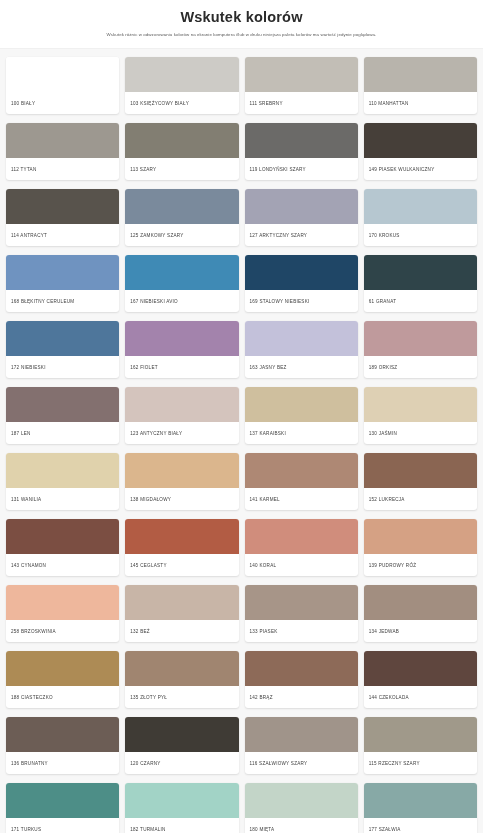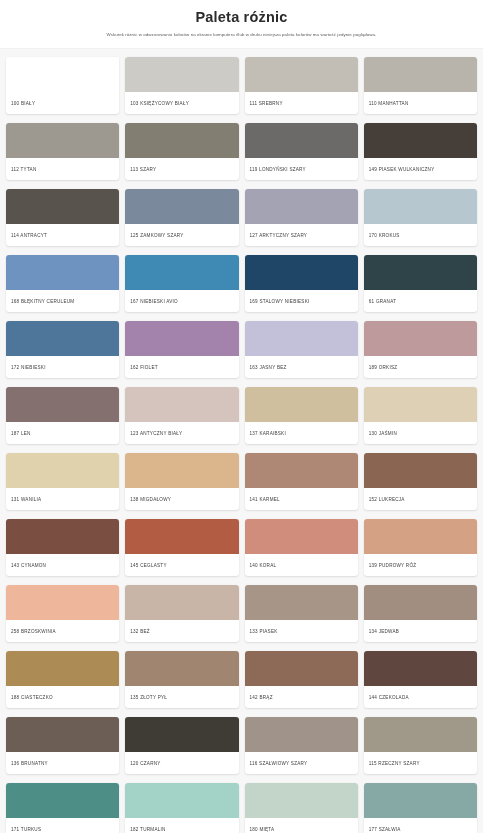--- a/index.html
+++ b/index.html
@@ -83,21 +83,21 @@
     white-space: nowrap;
     overflow: hidden;
   }
 </style>
 </head>
 <body>
 
 <div class="page">
 
   <div class="header">
-    <h1 class="page-title">Paleta różnic</h1>
+    <h1 class="page-title">Wskutek kolorów</h1>
     <p class="page-subtitle">Wskutek różnic w odwzorowaniu kolorów na ekranie komputera i/lub w druku niniejsza paleta kolorów ma wartość jedynie poglądowa.</p>
   </div>
 
   <div class="palette-grid">
       <div class="swatch-card">
         <div class="swatch-color" style="background: rgb(255, 255, 255);"></div>
         <div class="swatch-label">100 BIAŁY</div>
       </div>
       <div class="swatch-card">
         <div class="swatch-color" style="background: rgb(205, 203, 198);"></div>

